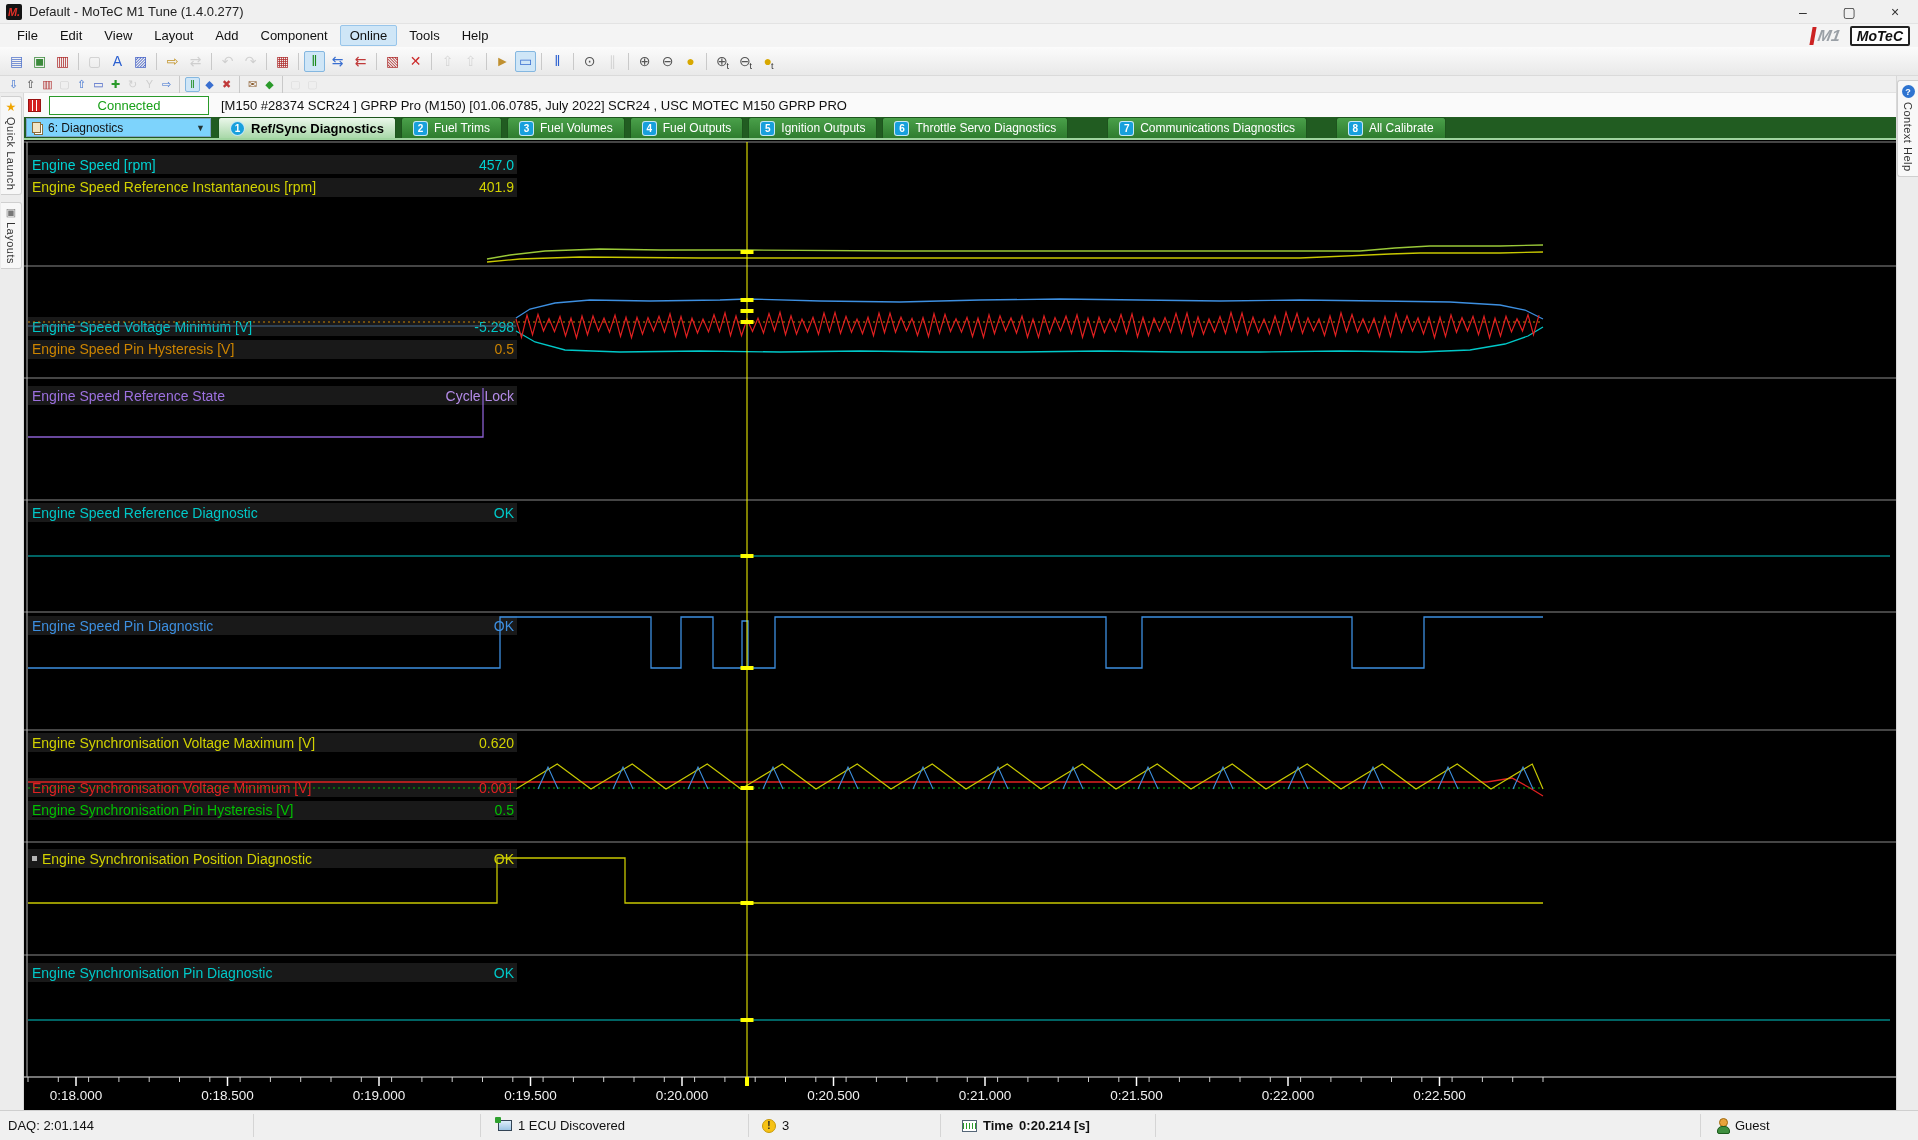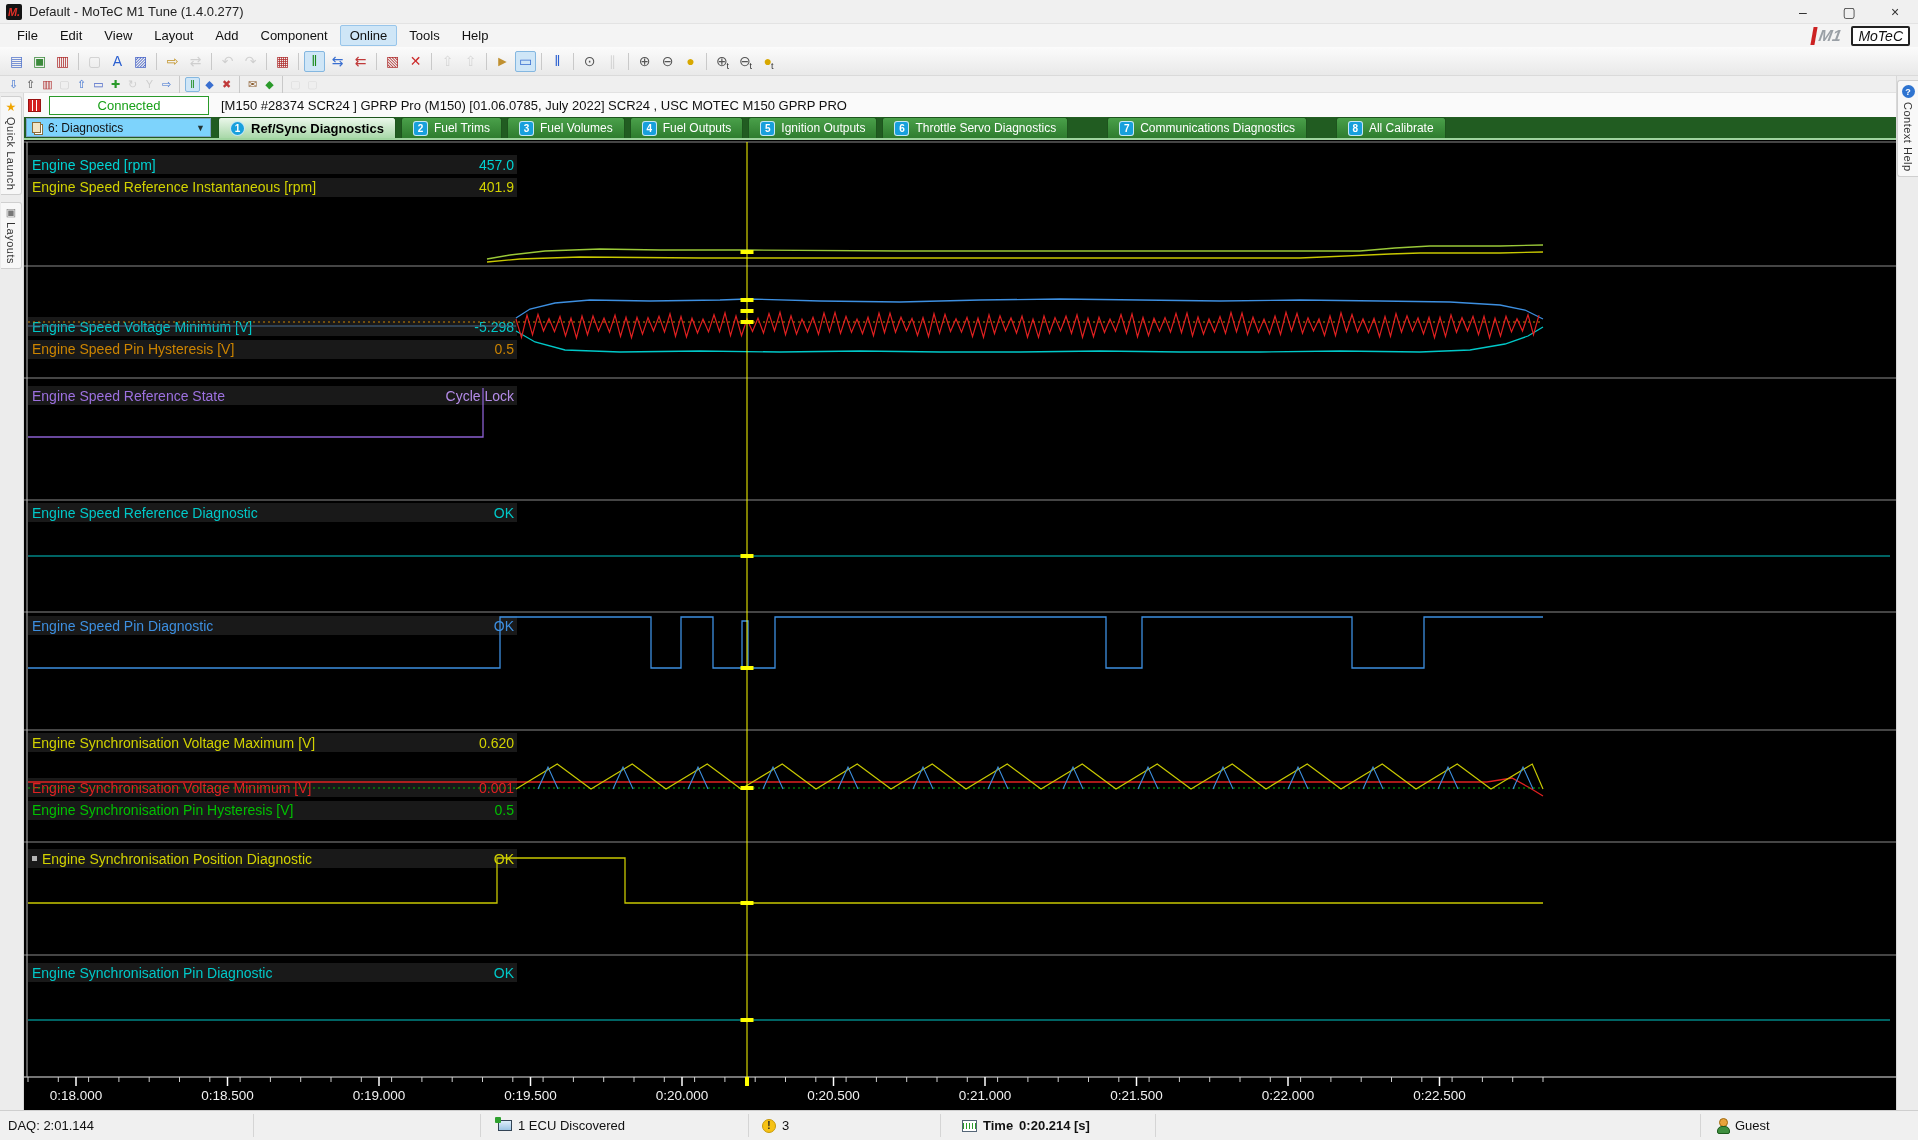--- a/index.html
+++ b/index.html
@@ -20,21 +20,21 @@
 
   
   #menubar{position:absolute;left:0;top:24px;width:100%;height:23px;background:#f4f4f4;
            display:flex;align-items:center;font-size:13px;color:#111;}
   #menu-items{display:flex;align-items:center;padding-left:6px;}
   .menu-item{padding:2px 9px;margin:0 1px;border:1px solid transparent;border-radius:2px;}
   .menu-item.active{background:#cfe6f7;border:1px solid #98c5ea;}
   #menulogos{margin-left:auto;display:flex;align-items:center;gap:10px;margin-right:8px;}
   #m1-logo{font-style:italic;font-weight:bold;color:#9aa0a6;font-size:16px;
            border-left:4px solid #c22;padding-left:3px;transform:skewX(-10deg);}
-  #motec-logo{font-style:italic;font-weight:normal;font-size:14px;color:#111;
+  #motec-logo{font-style:italic;font-weight:bold;font-size:14px;color:#111;
               border:2px solid #222;padding:0 5px;border-radius:2px;background:#fff;}
 
   
   #toolbar1{position:absolute;left:0;top:47px;width:100%;height:29px;
             background:linear-gradient(#fbfbfb,#e9e9e9);border-bottom:1px solid #dadada;
             display:flex;align-items:center;padding-left:5px;}
   #toolbar2{position:absolute;left:0;top:76px;width:100%;height:17px;background:#efefef;
             border-bottom:1px solid #e2e2e2;display:flex;align-items:center;padding-left:5px;}
   .ticon{width:21px;height:21px;margin:0 1px;display:flex;align-items:center;justify-content:center;
          font-size:14px;border:1px solid transparent;border-radius:2px;}
@@ -397,21 +397,21 @@
         <span class="val" style="color: rgb(61, 143, 224);">OK</span>
       </div>
       <div class="chrow" style="top: 593px;">
         <span class="lbl" style="color: rgb(210, 210, 0);">Engine Synchronisation Voltage Maximum [V]</span>
         <span class="val" style="color: rgb(210, 210, 0);">0.620</span>
       </div>
       <div class="chrow" style="top: 638px;">
         <span class="lbl" style="color: rgb(224, 34, 34);">Engine Synchronisation Voltage Minimum [V]</span>
         <span class="val" style="color: rgb(224, 34, 34);">0.001</span>
       </div>
-      <div class="chrow" style="top: 660.5px;">
+      <div class="chrow" style="top: 660.5px; text-decoration: underline;">
         <span class="lbl" style="color: rgb(0, 192, 0);">Engine Synchronisation Pin Hysteresis [V]</span>
         <span class="val" style="color: rgb(0, 192, 0);">0.5</span>
       </div>
       <div class="chrow" style="top: 709px;">
         <div class="marker"></div>
         <span class="lbl" style="color: rgb(210, 210, 0);">Engine Synchronisation Position Diagnostic</span>
         <span class="val" style="color: rgb(210, 210, 0);">OK</span>
       </div>
       <div class="chrow" style="top: 823px;">
         <span class="lbl" style="color: rgb(0, 200, 200);">Engine Synchronisation Pin Diagnostic</span>

